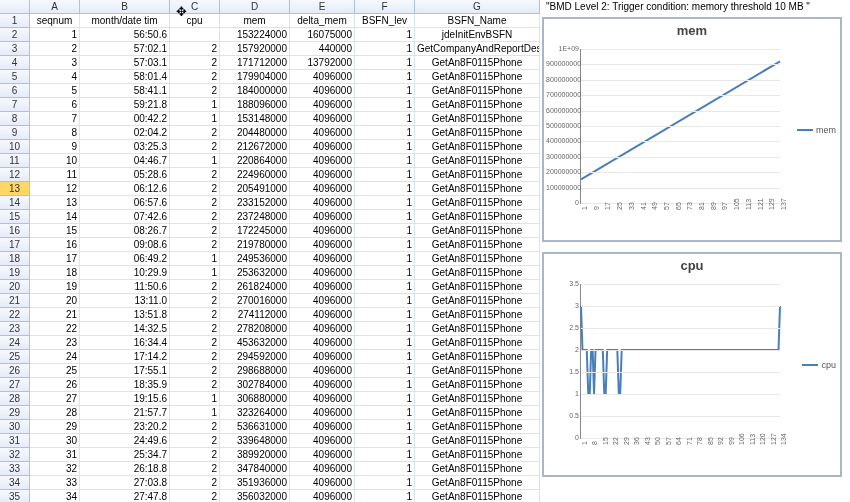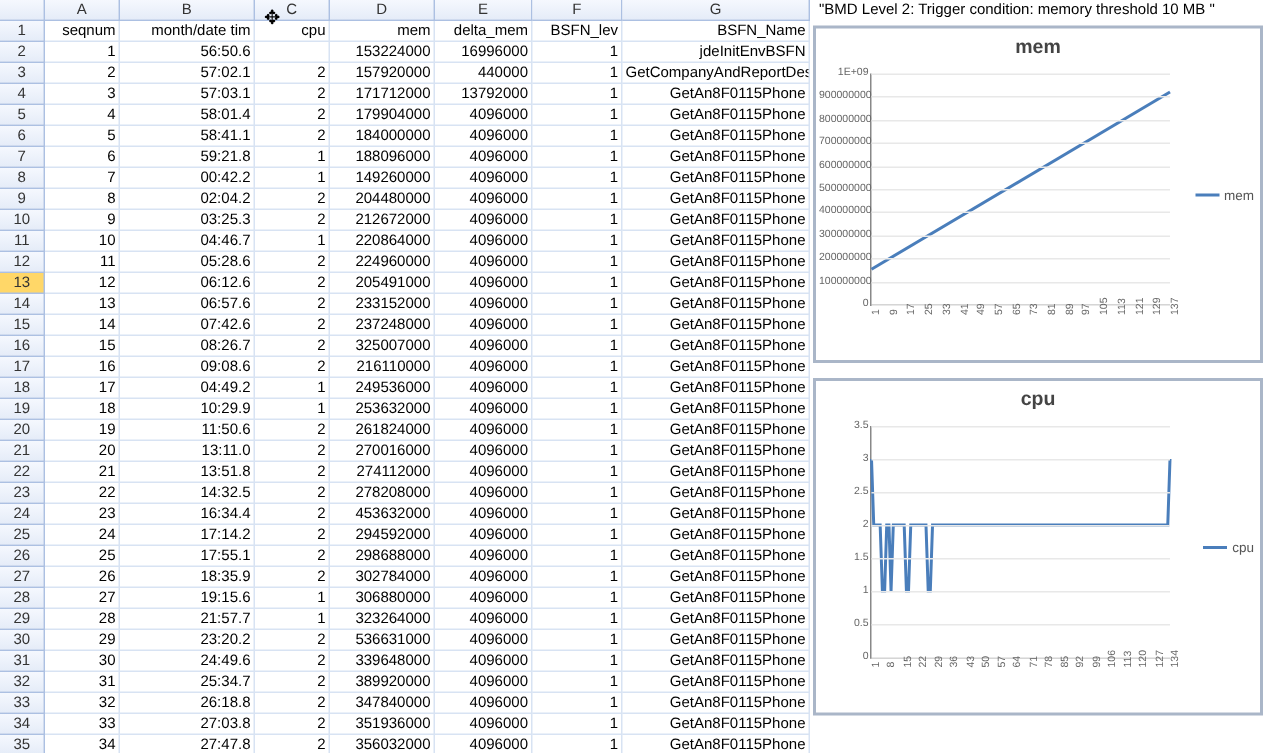--- a/index.html
+++ b/index.html
@@ -32,21 +32,21 @@
   .cell {
     border-right: 1px solid #d8e3f3;
     border-bottom: 1px solid #d8e3f3;
     padding: 0 2px;
     white-space: nowrap;
     overflow: hidden;
     font-size: 10px;
     line-height: 13px;
   }
   .r { text-align: right; }
-  .l { text-align: right; }
+  .l { text-align: center; }
   .cursor {
     position: absolute;
     left: 176px;
     top: 4px;
     font-size: 13px;
     color: #000;
     pointer-events: none;
   }
   .note {
     position: absolute;
@@ -114,21 +114,21 @@
     <div class="cell l">cpu</div>
     <div class="cell l">mem</div>
     <div class="cell l">delta_mem</div>
     <div class="cell l">BSFN_lev</div>
     <div class="cell l">BSFN_Name</div>
     <div class="rowhead">2</div>
     <div class="cell r">1</div>
     <div class="cell r">56:50.6</div>
     <div class="cell r"></div>
     <div class="cell r">153224000</div>
-    <div class="cell r">16996000</div>
+    <div class="cell r">16075000</div>
     <div class="cell r">1</div>
     <div class="cell l">jdeInitEnvBSFN</div>
     <div class="rowhead">3</div>
     <div class="cell r">2</div>
     <div class="cell r">57:02.1</div>
     <div class="cell r">2</div>
     <div class="cell r">157920000</div>
     <div class="cell r">440000</div>
     <div class="cell r">1</div>
     <div class="cell l">GetCompanyAndReportDesc</div>
@@ -161,21 +161,21 @@
     <div class="cell r">59:21.8</div>
     <div class="cell r">1</div>
     <div class="cell r">188096000</div>
     <div class="cell r">4096000</div>
     <div class="cell r">1</div>
     <div class="cell l">GetAn8F0115Phone</div>
     <div class="rowhead">8</div>
     <div class="cell r">7</div>
     <div class="cell r">00:42.2</div>
     <div class="cell r">1</div>
-    <div class="cell r">149260000</div>
+    <div class="cell r">153148000</div>
     <div class="cell r">4096000</div>
     <div class="cell r">1</div>
     <div class="cell l">GetAn8F0115Phone</div>
     <div class="rowhead">9</div>
     <div class="cell r">8</div>
     <div class="cell r">02:04.2</div>
     <div class="cell r">2</div>
     <div class="cell r">204480000</div>
     <div class="cell r">4096000</div>
     <div class="cell r">1</div>
@@ -225,35 +225,35 @@
     <div class="cell r">07:42.6</div>
     <div class="cell r">2</div>
     <div class="cell r">237248000</div>
     <div class="cell r">4096000</div>
     <div class="cell r">1</div>
     <div class="cell l">GetAn8F0115Phone</div>
     <div class="rowhead">16</div>
     <div class="cell r">15</div>
     <div class="cell r">08:26.7</div>
     <div class="cell r">2</div>
-    <div class="cell r">325007000</div>
+    <div class="cell r">172245000</div>
     <div class="cell r">4096000</div>
     <div class="cell r">1</div>
     <div class="cell l">GetAn8F0115Phone</div>
     <div class="rowhead">17</div>
     <div class="cell r">16</div>
     <div class="cell r">09:08.6</div>
     <div class="cell r">2</div>
-    <div class="cell r">216110000</div>
+    <div class="cell r">219780000</div>
     <div class="cell r">4096000</div>
     <div class="cell r">1</div>
     <div class="cell l">GetAn8F0115Phone</div>
     <div class="rowhead">18</div>
     <div class="cell r">17</div>
-    <div class="cell r">04:49.2</div>
+    <div class="cell r">06:49.2</div>
     <div class="cell r">1</div>
     <div class="cell r">249536000</div>
     <div class="cell r">4096000</div>
     <div class="cell r">1</div>
     <div class="cell l">GetAn8F0115Phone</div>
     <div class="rowhead">19</div>
     <div class="cell r">18</div>
     <div class="cell r">10:29.9</div>
     <div class="cell r">1</div>
     <div class="cell r">253632000</div>

